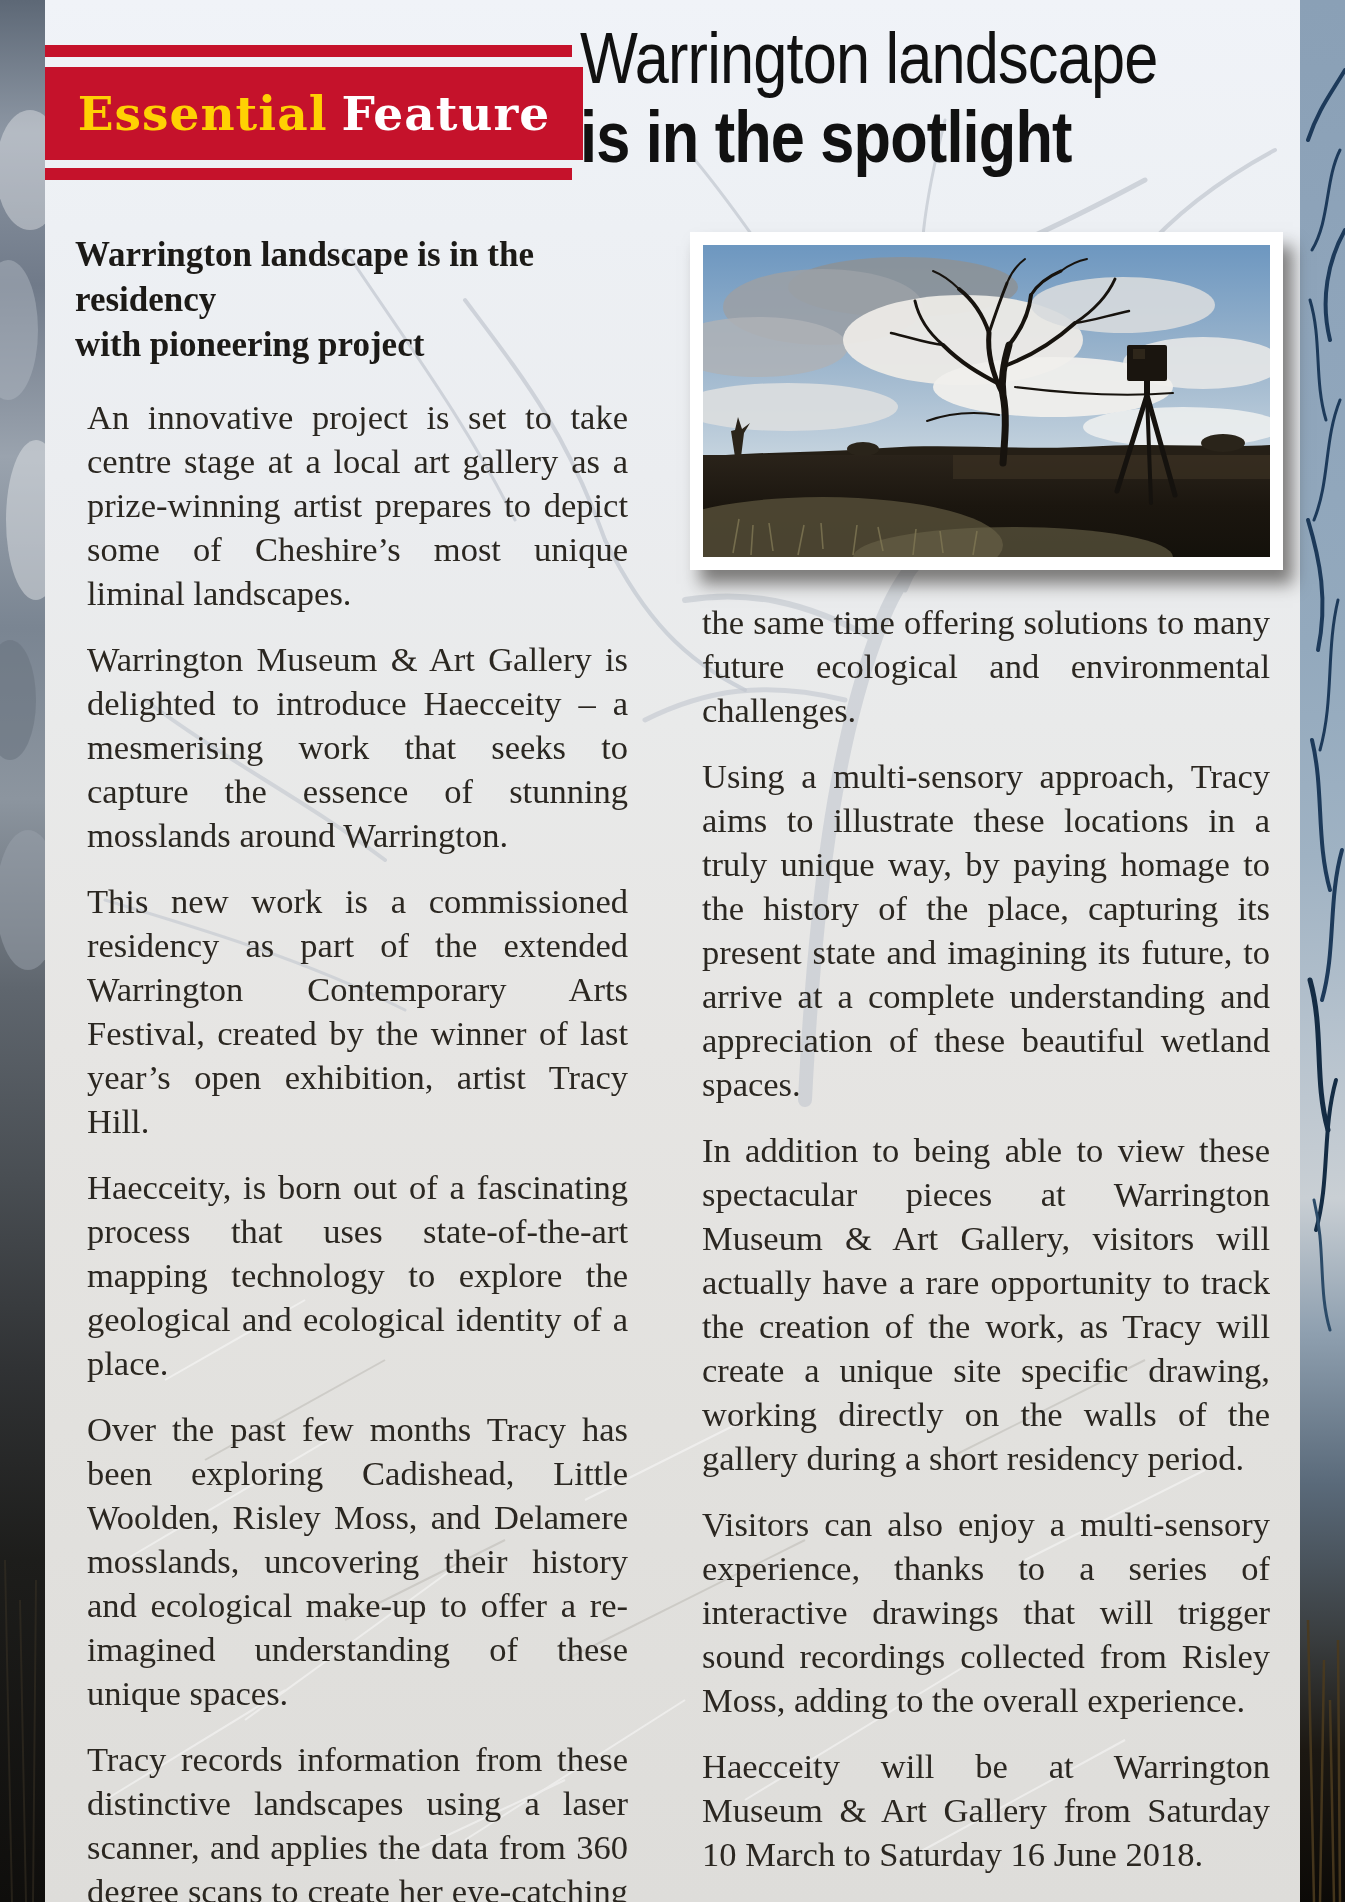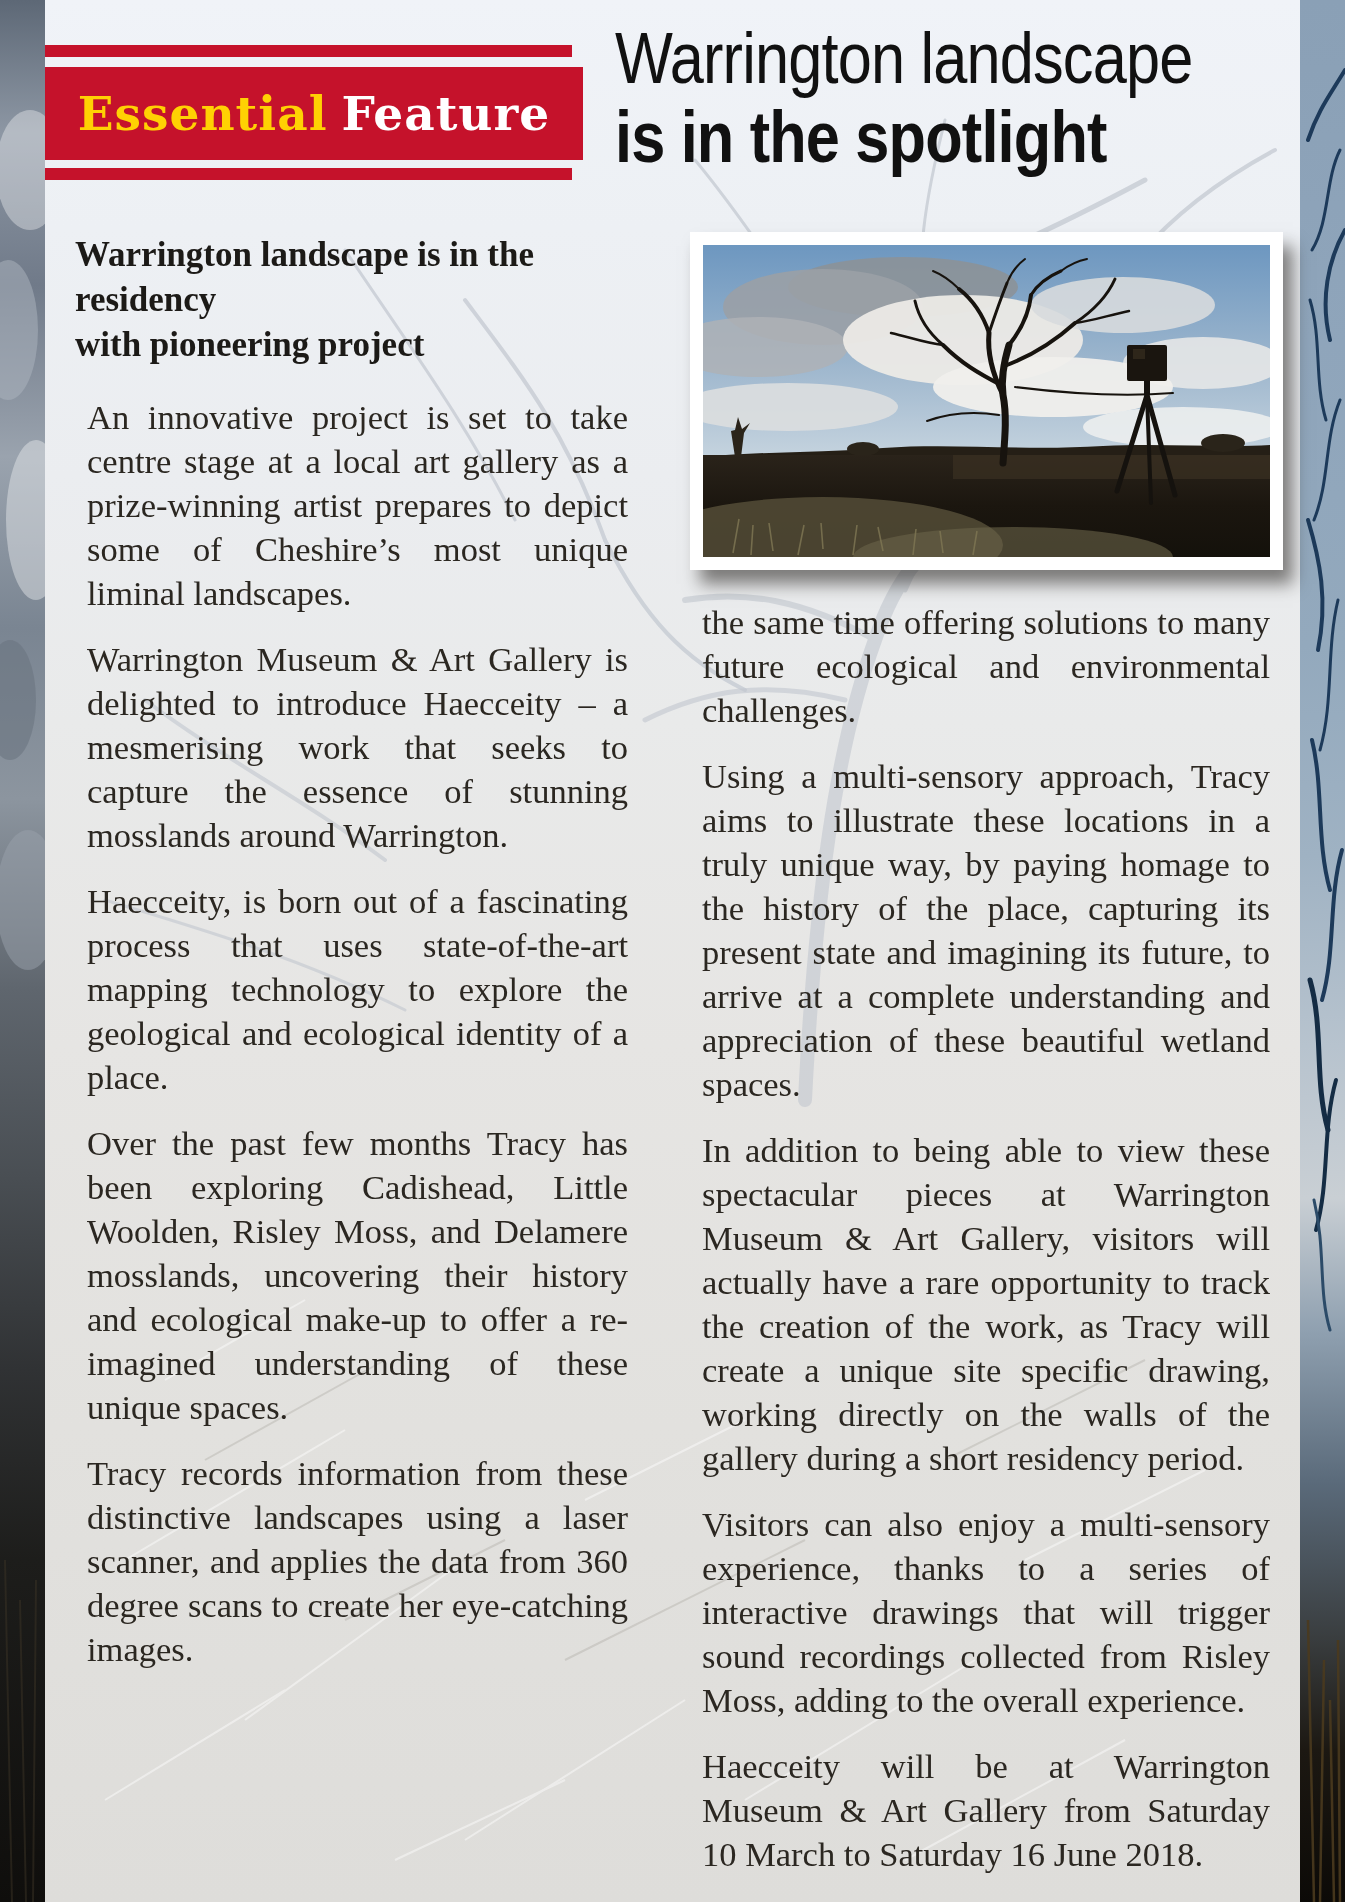--- a/index.html
+++ b/index.html
@@ -25,21 +25,21 @@
 
   
   .badge-stripe{position:absolute;left:0;width:527px;height:12px;background:var(--red);z-index:2;}
   .badge-box{position:absolute;left:0;top:67px;width:538px;height:93px;background:var(--red);
     z-index:2;display:flex;align-items:center;justify-content:center;
     font-family:"DejaVu Serif",serif;font-size:47px;letter-spacing:1px;white-space:nowrap;}
   .badge-box .w1{color:var(--yellow);font-weight:700;margin-right:14px;}
   .badge-box .w2{color:#ffffff;font-weight:700;}
 
   
-  .title{position:absolute;left:570px;top:18px;z-index:2;color:#111;
+  .title{position:absolute;left:535px;top:18px;z-index:2;color:#111;
     font-family:"Liberation Sans",sans-serif;white-space:nowrap;}
   .title .ln{display:block;font-size:73px;line-height:79px;letter-spacing:-1px;
     transform:scaleX(.84);transform-origin:0 50%;}
   .title .ln1{font-weight:400;}
   .title .ln2{font-weight:700;}
 
   
   .photo-frame{position:absolute;left:645px;top:232px;width:567px;height:312px;
     background:#ffffff;padding:13px;z-index:3;
     box-shadow:10px 14px 16px rgba(32,30,26,.55);}
@@ -218,20 +218,21 @@
     </div>
 
     <div class="col col-left">
       <div class="subhead">
         <span>Warrington landscape is in the residency</span><br>
         <span>with pioneering project</span>
       </div>
       <div>
           <p>An innovative project is set to take centre stage at a local art gallery as a prize-winning artist prepares to depict some of Cheshire’s most unique liminal landscapes.</p>
           <p>Warrington Museum &amp; Art Gallery is delighted to introduce Haecceity – a mesmerising work that seeks to capture the essence of stunning mosslands around Warrington.</p>
+          <p>This new work is a commissioned residency as part of the extended Warrington Contemporary Arts Festival, created by the winner of last year’s open exhibition, artist Tracy Hill.</p>
           <p>Haecceity, is born out of a fascinating process that uses state-of-the-art mapping technology to explore the geological and ecological identity of a place.</p>
           <p>Over the past few months Tracy has been exploring Cadishead, Little Woolden, Risley Moss, and Delamere mosslands, uncovering their history and ecological make-up to offer a re-imagined understanding of these unique spaces.</p>
           <p>Tracy records information from these distinctive landscapes using a laser scanner, and applies the data from 360 degree scans to create her eye-catching images.</p>
         </div>
     </div>
 
     <div class="col col-right">
       <div>
           <p>the same time offering solutions to many future ecological and environmental challenges.</p>
           <p>Using a multi-sensory approach, Tracy aims to illustrate these locations in a truly unique way, by paying homage to the history of the place, capturing its present state and imagining its future, to arrive at a complete understanding and appreciation of these beautiful wetland spaces.</p>

